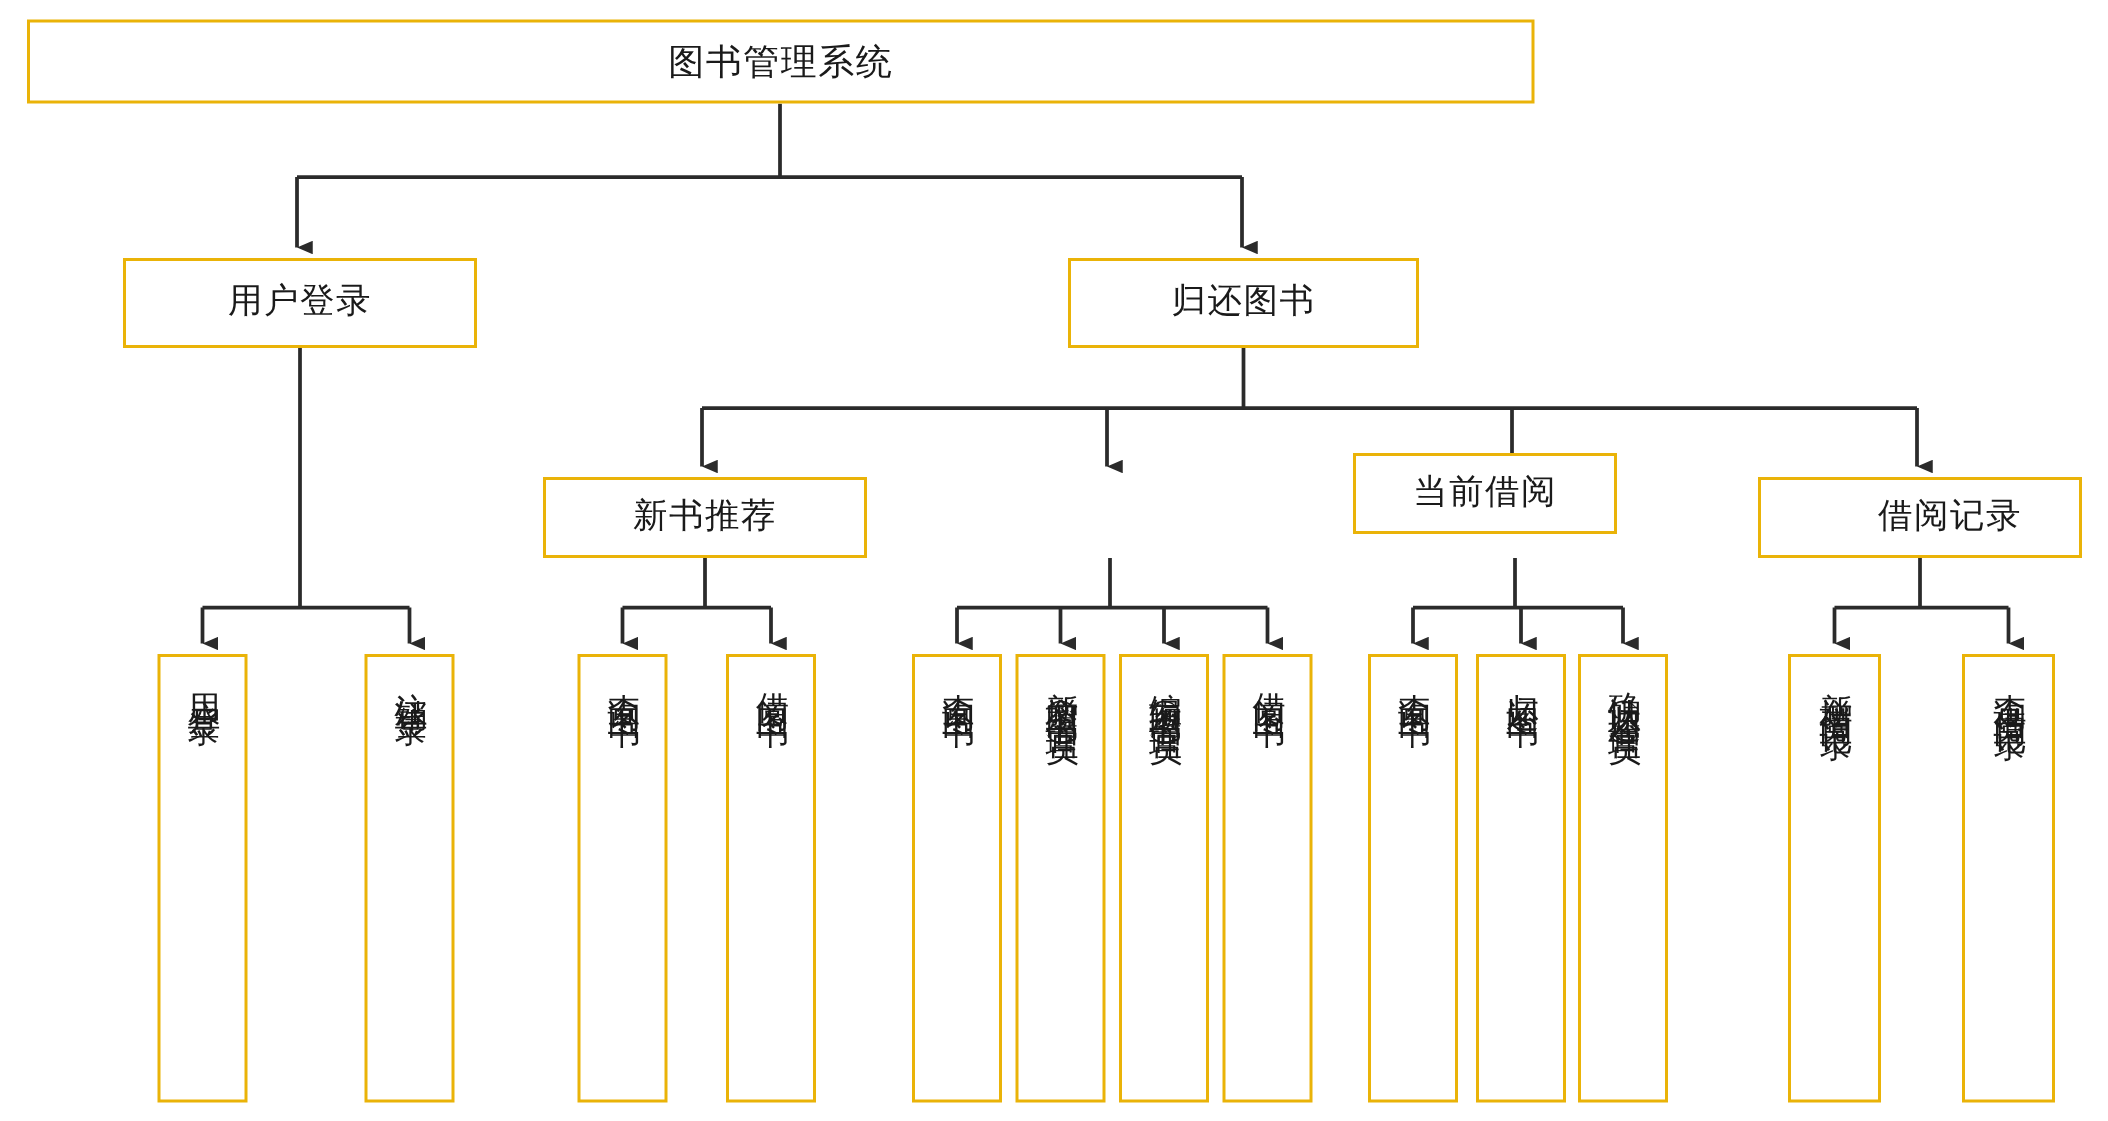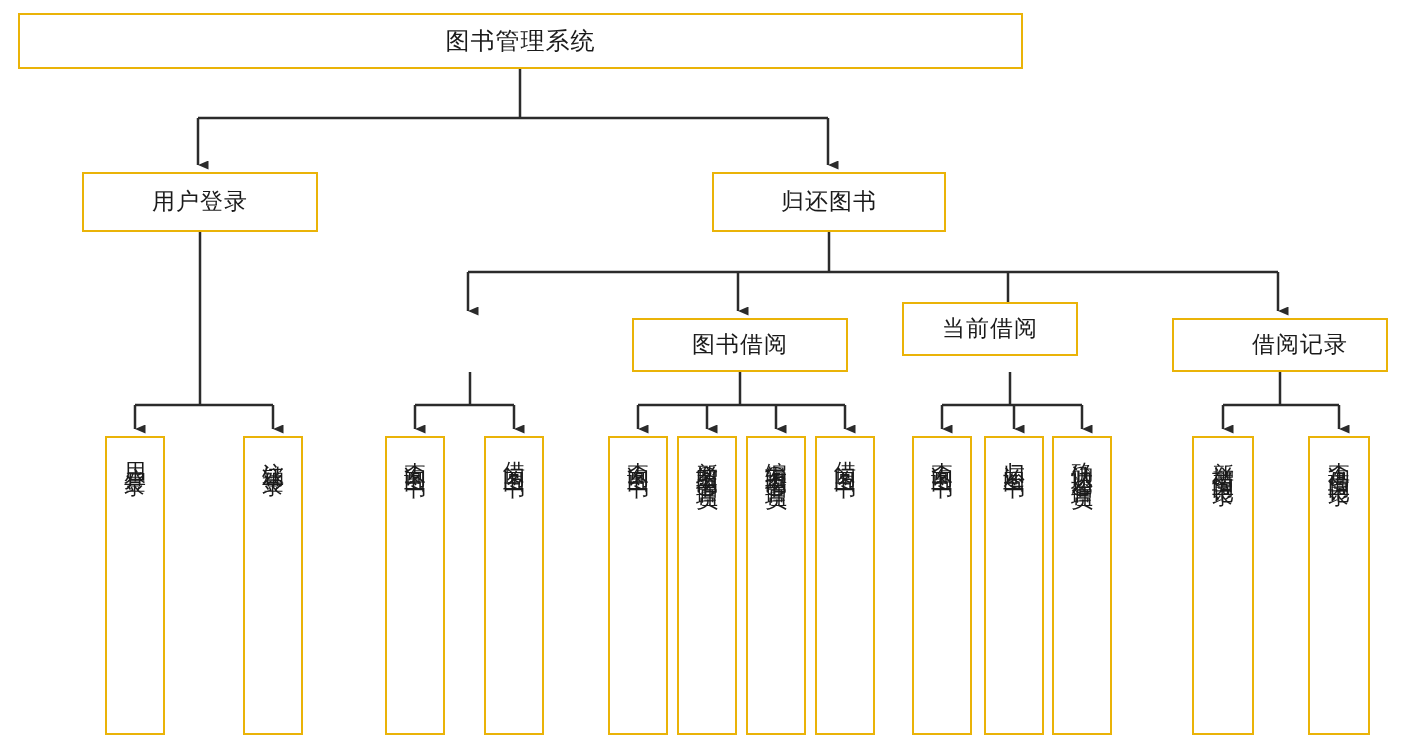--- a/index.html
+++ b/index.html
@@ -124,21 +124,21 @@
       <path d="M1223,405 L1223,429" marker-end="url(#arrowhead)"></path>
       <path d="M1339,405 L1339,429" marker-end="url(#arrowhead)"></path>
     </g>
   </svg>
 
   <div class="node horiz root" id="node-root" style="left: 18px; top: 13px; width: 1005px; height: 56px;">图书管理系统</div>
 
   <div class="node horiz" id="node-l2-0" style="left: 82px; top: 172px; width: 236px; height: 60px;">用户登录</div>
   <div class="node horiz" id="node-l2-1" style="left: 712px; top: 172px; width: 234px; height: 60px;">归还图书</div>
 
-  <div class="node horiz" id="node-l3-1" style="left: 632px; top: 318px; width: 216px; height: 54px;">图书借阅</div>
+  <div class="node horiz" id="node-l3-0" style="left: 362px; top: 318px; width: 216px; height: 54px;">新书推荐</div>
   <div class="node horiz" id="node-l3-2" style="left: 902px; top: 302px; width: 176px; height: 54px;">当前借阅</div>
   <div class="node horiz" id="node-l3-3" style="left: 1172px; top: 318px; width: 216px; height: 54px; padding-left: 40px;">借阅记录</div>
 
   <div class="node vert" id="leaf-0" style="left: 105px; top: 436px; width: 60px; height: 299px;">
     <span class="vtext">用户登录</span>
   </div>
   <div class="node vert" id="leaf-1" style="left: 243px; top: 436px; width: 60px; height: 299px;">
     <span class="vtext">注销登录</span>
   </div>
   <div class="node vert" id="leaf-2" style="left: 385px; top: 436px; width: 60px; height: 299px;">

